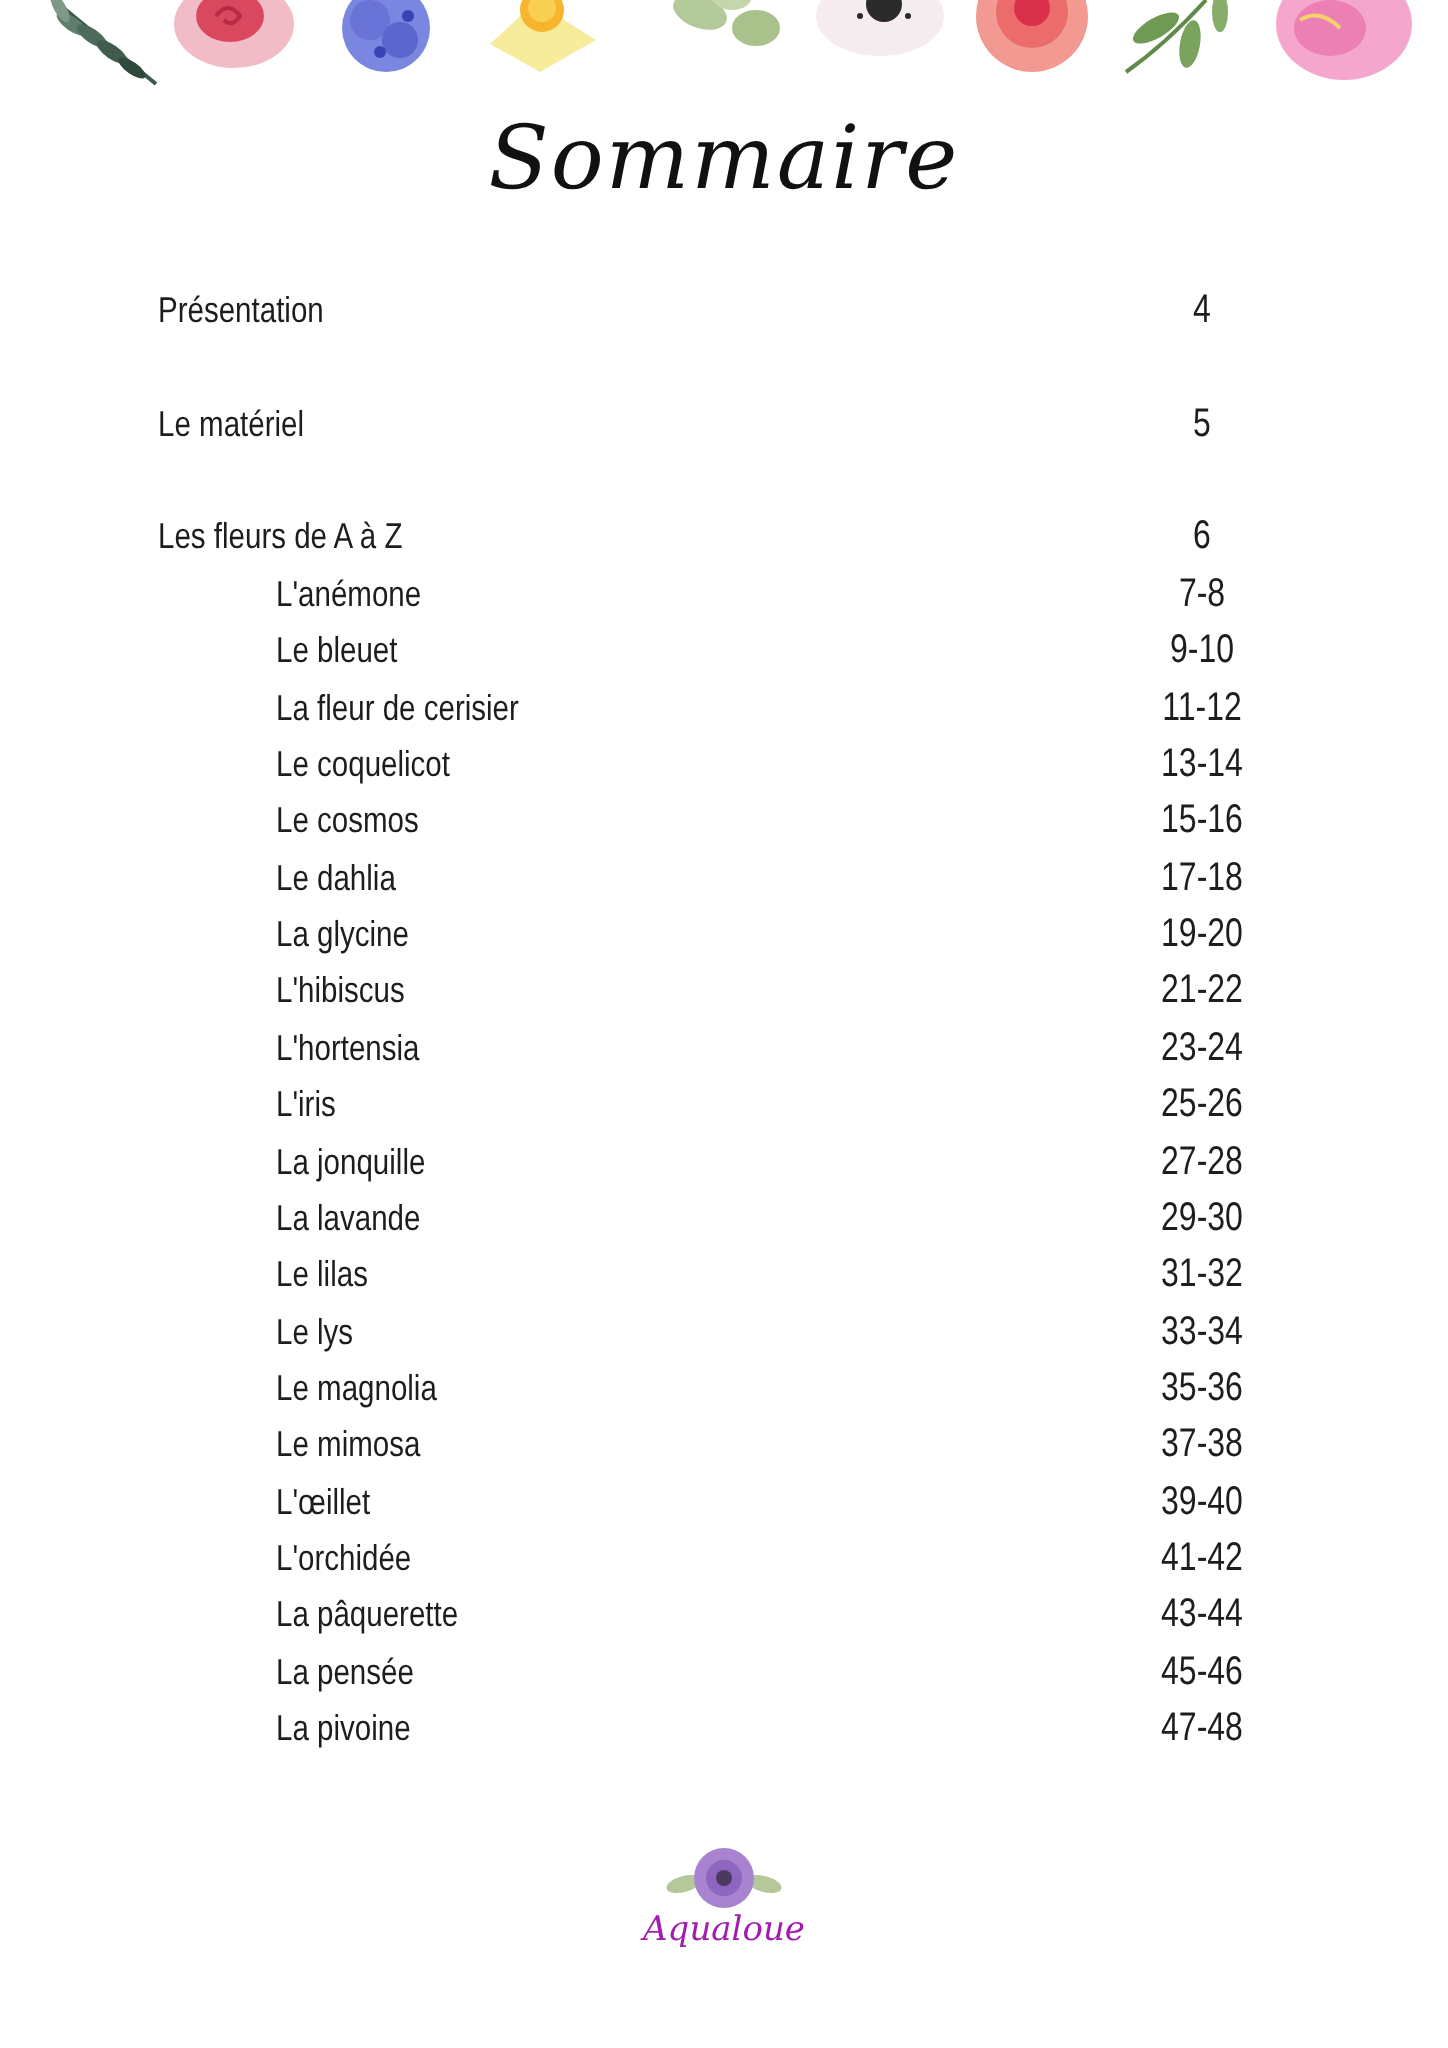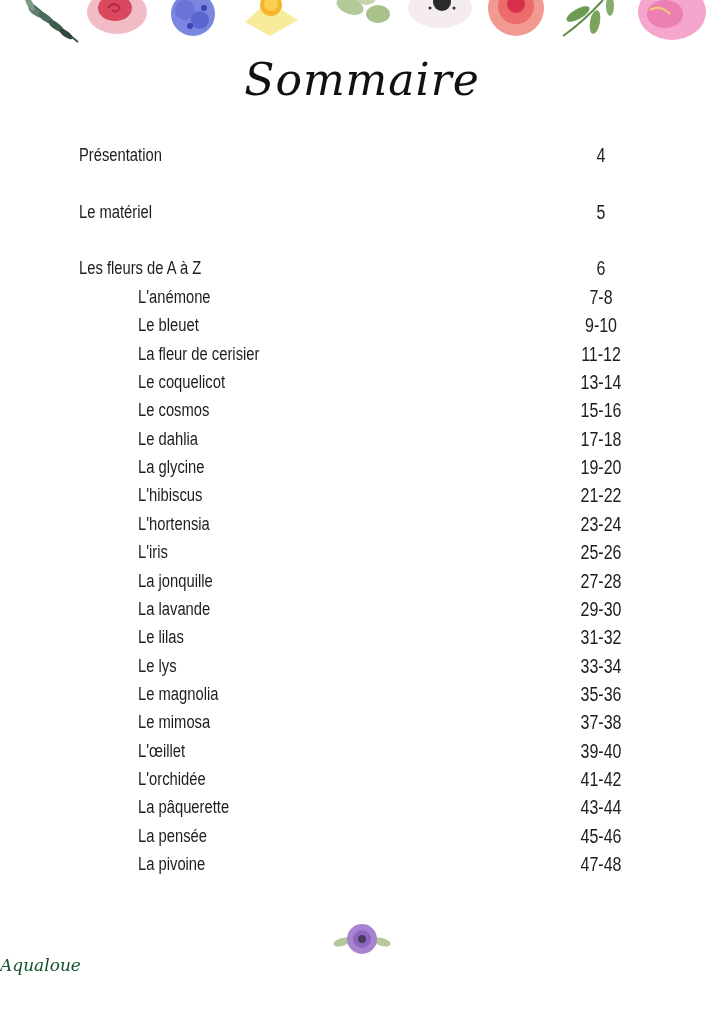--- a/index.html
+++ b/index.html
@@ -5,22 +5,22 @@
   html, body { margin:0; padding:0; background:#ffffff; }
   body { width:724px; height:1024px; position:relative; overflow:hidden;
          font-family: "Liberation Sans Narrow", "Liberation Sans", sans-serif; color:#1d1d1d; }
   .banner { position:absolute; left:0; top:0; width:724px; height:48px; }
   .title { position:absolute; left:0; width:724px; top:54px; text-align:center;
            font-family: "DejaVu Serif", serif; font-style:italic; font-size:44px; color:#111;
            letter-spacing:1px; }
   .row { position:absolute; font-size:18px; line-height:22px; transform:scaleX(0.82); transform-origin:left center; white-space:nowrap; }
   .num { position:absolute; font-size:20px; line-height:22px; transform:scaleX(0.8); transform-origin:center center; white-space:nowrap; text-align:center; width:80px; }
   .footer-logo { position:absolute; left:332px; top:922px; width:60px; height:36px; }
-  .footer-text { position:absolute; left:0; width:724px; top:955px; 
-                 font-family:"DejaVu Serif", serif; font-style:italic; font-size:17px; color:#14532d; }
+  .footer-text { position:absolute; left:0; width:724px; top:955px; text-align:center;
+                 font-family:"DejaVu Serif", serif; font-style:italic; font-size:17px; color:#a21caf; }
 </style>
 </head>
 <body>
 
 <svg class="banner" viewBox="0 0 724 48">
   <g>
     <path d="M22,-4 L78,42" stroke="#3e5a4a" stroke-width="2" fill="none"></path>
     <ellipse cx="36" cy="12" rx="9" ry="3.5" fill="#5f7f6c" transform="rotate(35 36 12)"></ellipse>
     <ellipse cx="46" cy="18" rx="9" ry="3.5" fill="#4d6b5a" transform="rotate(35 46 18)"></ellipse>
     <ellipse cx="56" cy="26" rx="9" ry="3.5" fill="#3f5c4c" transform="rotate(35 56 26)"></ellipse>

